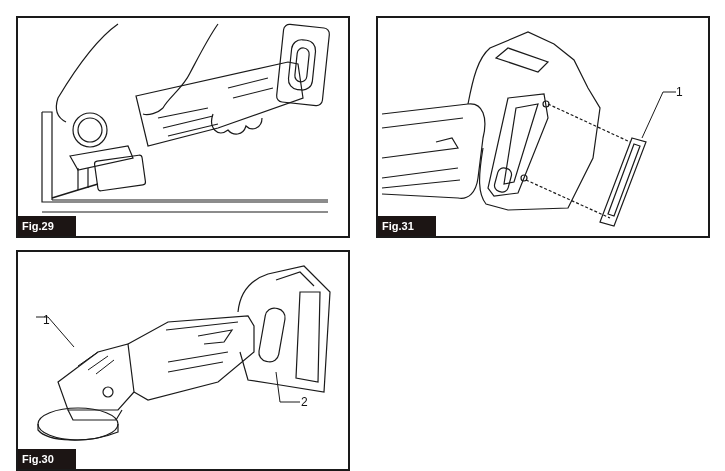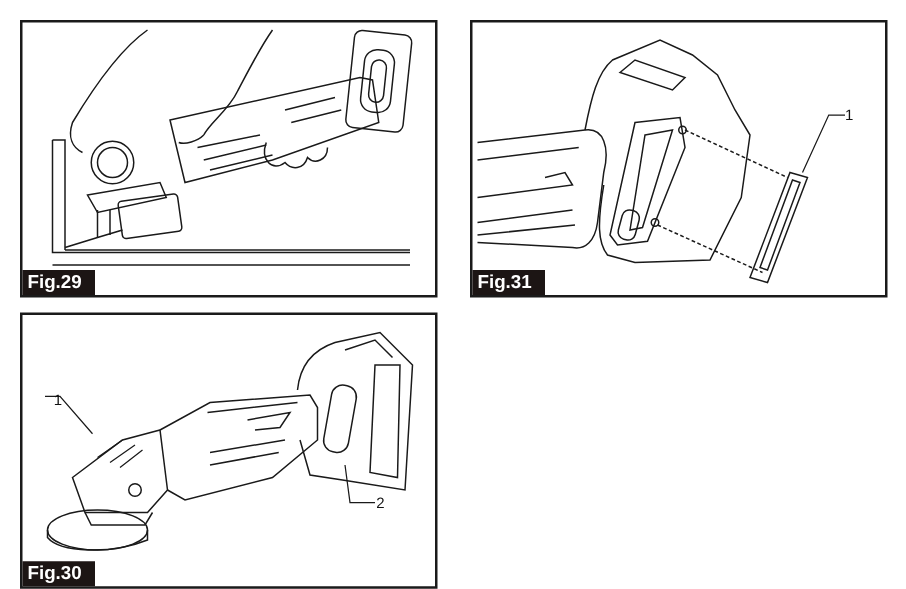--- a/index.html
+++ b/index.html
@@ -1,21 +1,21 @@
 <!DOCTYPE html>
 <html><head>
 <meta charset="utf-8">
 <style>
   html, body { margin:0; padding:0; background:#ffffff; }
   body { width:725px; height:471px; position:relative; overflow:hidden;
          font-family:"Liberation Sans", sans-serif; }
   .fig { position:absolute; border:2px solid #1a1a1a; background:#fff; box-sizing:border-box; }
   .fig svg { position:absolute; left:0; top:0; }
   .fig-label { position:absolute; left:0; bottom:0; background:#1c1514; color:#fff;
-               font-weight:bold; font-size:15px; line-height:20px; padding:0 16px 0 4px;
+               font-weight:bold; font-size:11px; line-height:20px; padding:0 16px 0 4px;
                width:58px; height:20px; box-sizing:border-box; }
   .callout { position:absolute; font-size:12px; color:#111; line-height:12px; }
 </style>
 </head>
 <body>
 
 <div class="fig" style="left:16px;top:16px;width:334px;height:222px;">
   <svg width="330" height="218" viewBox="0 0 330 218" fill="none" stroke="#1a1a1a" stroke-width="1.2">
 
     <path d="M24 94 V184 H310"></path>

